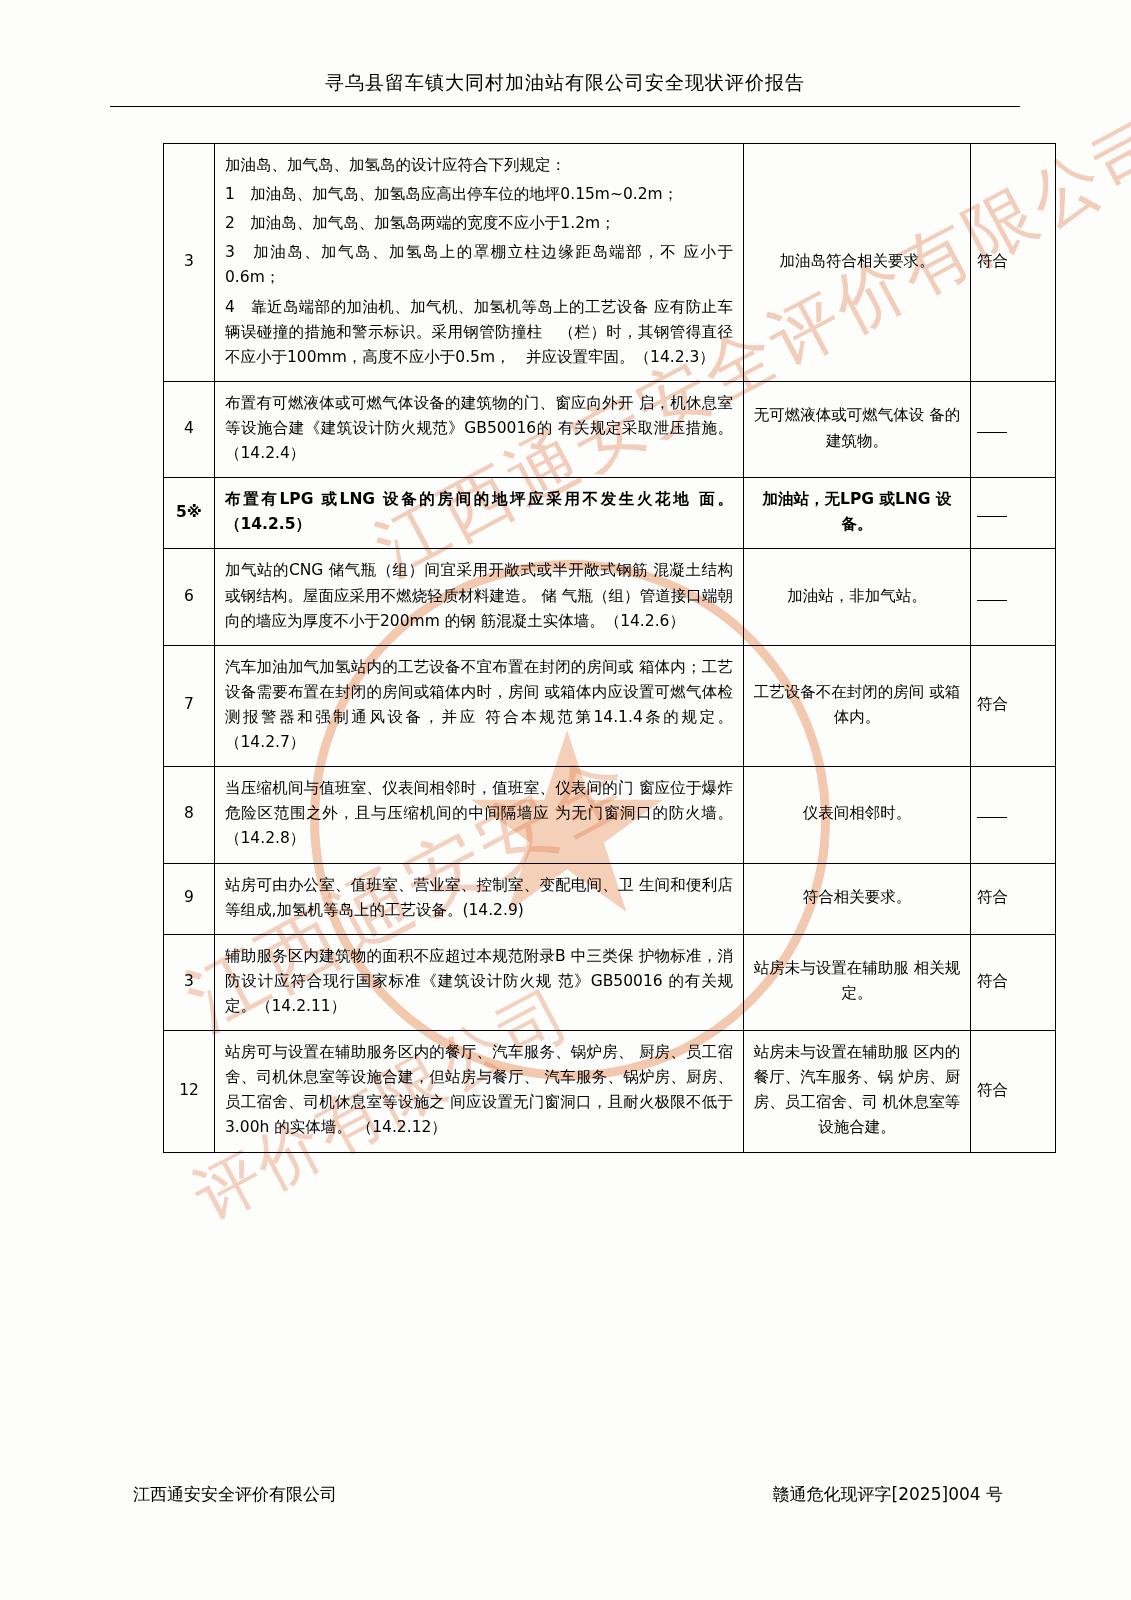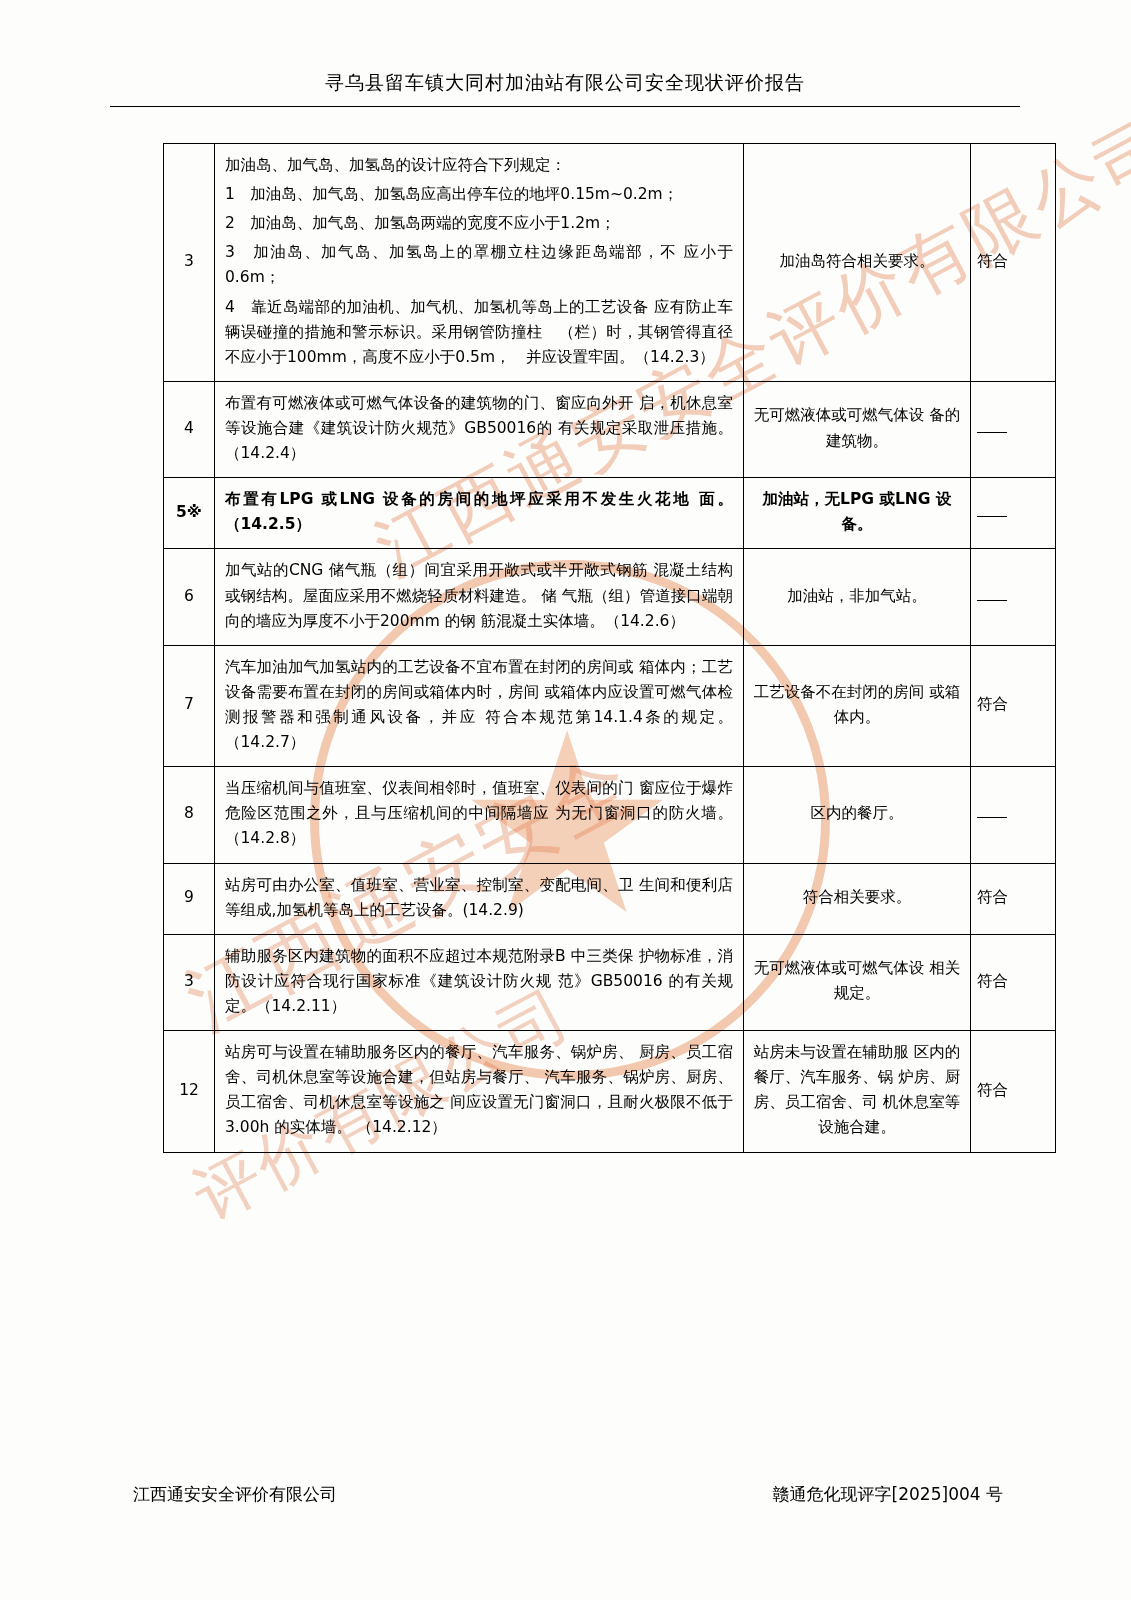--- a/index.html
+++ b/index.html
@@ -237,37 +237,37 @@
               <p class="req-p">汽车加油加气加氢站内的工艺设备不宜布置在封闭的房间或 箱体内；工艺设备需要布置在封闭的房间或箱体内时，房间 或箱体内应设置可燃气体检测报警器和强制通风设备，并应 符合本规范第14.1.4条的规定。（14.2.7）</p>
             </td>
             <td class="col-act">工艺设备不在封闭的房间 或箱体内。</td>
             <td class="col-res">符合</td>
           </tr>
           <tr>
             <td class="col-no">8</td>
             <td class="col-req">
               <p class="req-p">当压缩机间与值班室、仪表间相邻时，值班室、仪表间的门 窗应位于爆炸危险区范围之外，且与压缩机间的中间隔墙应 为无门窗洞口的防火墙。（14.2.8）</p>
             </td>
-            <td class="col-act">区内的餐厅。</td>
+            <td class="col-act">仪表间相邻时。</td>
             <td class="col-res"><span class="dash"></span></td>
           </tr>
           <tr>
             <td class="col-no">9</td>
             <td class="col-req">
               <p class="req-p">站房可由办公室、值班室、营业室、控制室、变配电间、卫 生间和便利店等组成,加氢机等岛上的工艺设备。(14.2.9)</p>
             </td>
             <td class="col-act">符合相关要求。</td>
             <td class="col-res">符合</td>
           </tr>
           <tr>
             <td class="col-no">3</td>
             <td class="col-req">
               <p class="req-p">辅助服务区内建筑物的面积不应超过本规范附录B 中三类保 护物标准，消防设计应符合现行国家标准《建筑设计防火规 范》GB50016 的有关规定。（14.2.11）</p>
             </td>
-            <td class="col-act">无可燃液体或可燃气体设 相关规定。</td>
+            <td class="col-act">站房未与设置在辅助服 相关规定。</td>
             <td class="col-res">符合</td>
           </tr>
           <tr>
             <td class="col-no">12</td>
             <td class="col-req">
               <p class="req-p">站房可与设置在辅助服务区内的餐厅、汽车服务、锅炉房、 厨房、员工宿舍、司机休息室等设施合建，但站房与餐厅、 汽车服务、锅炉房、厨房、员工宿舍、司机休息室等设施之 间应设置无门窗洞口，且耐火极限不低于3.00h 的实体墙。 （14.2.12）</p>
             </td>
             <td class="col-act">站房未与设置在辅助服 区内的餐厅、汽车服务、锅 炉房、厨房、员工宿舍、司 机休息室等设施合建。</td>
             <td class="col-res">符合</td>
           </tr>

